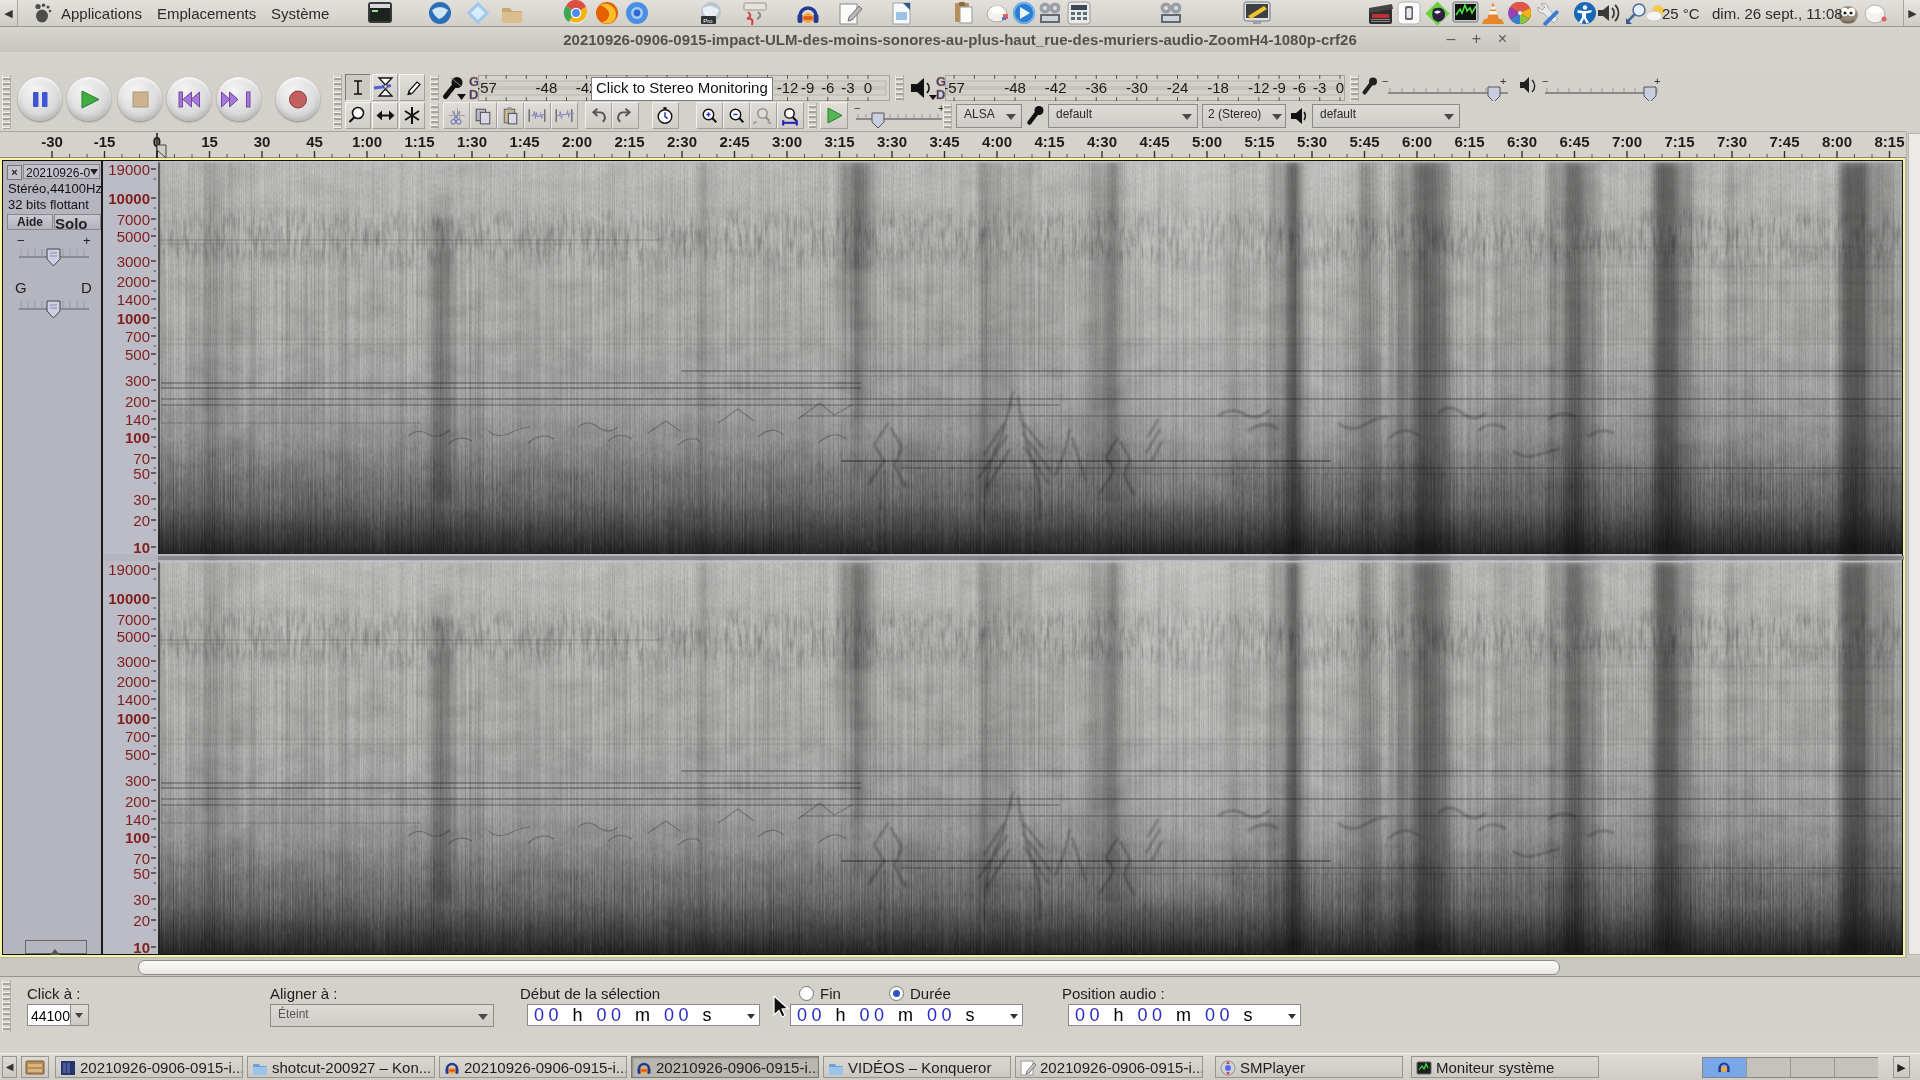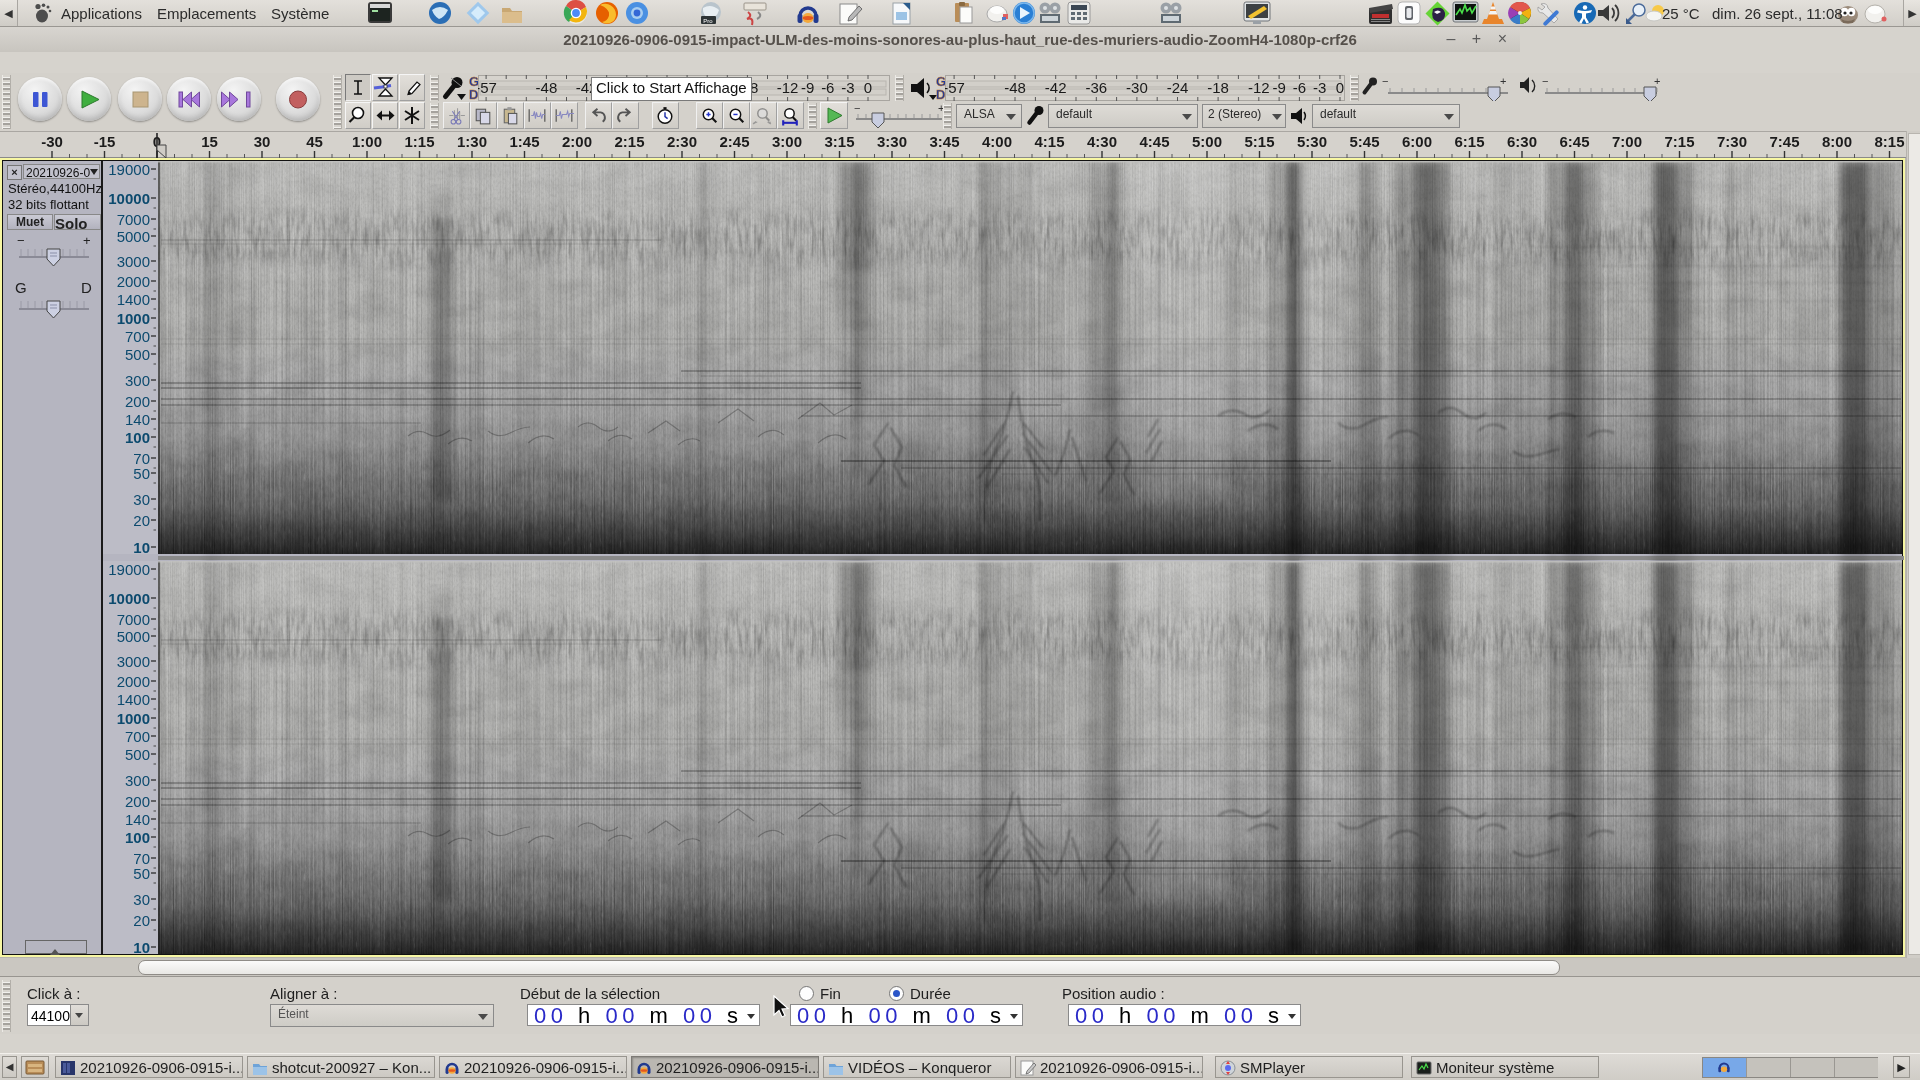--- a/index.html
+++ b/index.html
@@ -28,29 +28,29 @@
   .sqbtn{position:absolute;width:26px;height:27px;background:linear-gradient(#e2dfda,#d0cdc7);
     border:1px solid #a0a0a0;border-top-color:#f5f5f5;border-left-color:#f5f5f5;box-sizing:border-box;}
   .sqbtn.sel{background:#cdcac4;border-top-color:#7a7a7a;border-left-color:#7a7a7a;border-bottom-color:#f0f0f0;border-right-color:#f0f0f0;}
   
   #timeline{left:0;top:131px;width:1906px;height:27px;background:#d5d2cc;border-top:1px solid #aaa7a2;border-bottom:1px solid #8a8a8a;box-sizing:border-box;}
   
   #trackbg{left:0;top:158px;width:1906px;height:800px;background:#b9b6b0;}
   #ytrack{left:0;top:158px;width:1905px;height:799px;background:#f7f7a3;}
   #tframe{left:2px;top:160px;width:1901px;height:795px;background:#b5b5c0;border:1px solid #111;box-sizing:border-box;}
   .vrul{position:absolute;background:#bcbcc6;border-right:1px solid #8a8a8a;}
-  .flabel{position:absolute;right:8px;font-size:15px;color:#0c4a6e;transform:translateY(-50%);}
+  .flabel{position:absolute;right:8px;font-size:15px;color:#7f1d1d;transform:translateY(-50%);}
   .flabel.b{font-weight:bold;}
   #vscrollgutter{left:1906px;top:131px;width:14px;height:827px;background:#d0cdc7;border-left:1px solid #b5b2ac;}
   
   #hscroll{left:0;top:958px;width:1920px;height:18px;background:#cac7c1;}
   #hthumb{position:absolute;left:138px;top:2px;width:1420px;height:13px;background:linear-gradient(#fbfbfa,#e8e7e4);border:1px solid #8f8c87;border-radius:7px;}
   #seltb{left:0;top:976px;width:1920px;height:58px;background:#d4d1cb;border-top:1px solid #989590;box-sizing:border-box;}
   .lab{position:absolute;font-size:15px;color:#1e1e1e;}
-  .tfield{position:absolute;top:27px;height:22px;background:#fff;border:1px solid #8a8a8a;font-size:22px;color:#000;line-height:21px;white-space:nowrap;letter-spacing:4.5px;box-sizing:border-box;}
+  .tfield{position:absolute;top:27px;height:22px;background:#fff;border:1px solid #8a8a8a;font-size:18px;color:#000;line-height:21px;white-space:nowrap;letter-spacing:4.5px;box-sizing:border-box;}
   .tfield b{color:#2a2ac8;font-weight:normal;}
   #statusbar{left:0;top:1034px;width:1920px;height:19px;background:#d4d1cb;border-top:1px solid #a8a5a0;box-sizing:border-box;font-size:15px;color:#1e1e1e;padding:1px 0 0 8px;}
   
   #taskbar{left:0;top:1053px;width:1920px;height:27px;background:linear-gradient(#dedbd6,#cfccc6);border-top:1px solid #f2f0ec;}
   .wbtn{position:absolute;top:2px;height:22px;background:linear-gradient(#dbd8d3,#ccc9c3);border:1px solid #98958f;font-size:15px;color:#1e1e1e;white-space:nowrap;overflow:hidden;box-sizing:border-box;padding:2px 4px 0 24px;}
   .wbtn.press{background:#bab7b1;border-color:#7d7a75;box-shadow:inset 1px 1px 2px rgba(0,0,0,.25);}
   .wicon{position:absolute;left:4px;top:3px;width:16px;height:16px;}
   .dd{position:absolute;top:31px;height:24px;background:linear-gradient(#dedbd6,#ceccc6);border:1px solid #8a8a8a;box-sizing:border-box;font-size:12px;color:#2a2a2a;}
   .dd span{position:absolute;left:7px;top:2px;}
   .dd i{position:absolute;right:5px;top:9px;width:0;height:0;border:5px solid transparent;border-top:6px solid #4a4a4a;}
@@ -627,21 +627,21 @@
       </div>
     <svg class="abs" style="left:1288px;top:31px" width="20" height="24">
         <path d="M3 9 h5 l6 -5 v16 l-6 -5 h-5z" fill="#111"></path>
         <path d="M16 8 a7 7 0 0 1 0 8" stroke="#111" stroke-width="1.5" fill="none"></path>
       </svg>
     <div class="dd" style="left:1312px;width:148px">
         <span>default</span>
         <i></i>
       </div>
 
-    <div class="abs" style="left:591px;top:4px;height:21px;background:#fff;border:1px solid #7a7a7a;font-size:15px;color:#111;padding:1px 4px 0;white-space:nowrap">Click to Start Affichage</div>
+    <div class="abs" style="left:591px;top:4px;height:21px;background:#fff;border:1px solid #7a7a7a;font-size:15px;color:#111;padding:1px 4px 0;white-space:nowrap">Click to Stereo Monitoring</div>
   </div>
   <div class="abs" id="timeline">
       <svg class="abs" style="left:0;top:0" width="1906" height="27">
         <line x1="52.0" y1="19" x2="52.0" y2="26" stroke="#333" stroke-width="1.4"></line>
         <text x="52.0" y="15" font-size="15" font-weight="bold" fill="#1c1c1c" text-anchor="middle" font-family="Liberation Sans">-30</text>
         <line x1="69.5" y1="22" x2="69.5" y2="26" stroke="#555" stroke-width="1"></line>
         <line x1="87.0" y1="22" x2="87.0" y2="26" stroke="#555" stroke-width="1"></line>
         <line x1="104.5" y1="19" x2="104.5" y2="26" stroke="#333" stroke-width="1.4"></line>
         <text x="104.5" y="15" font-size="15" font-weight="bold" fill="#1c1c1c" text-anchor="middle" font-family="Liberation Sans">-15</text>
         <line x1="122.0" y1="22" x2="122.0" y2="26" stroke="#555" stroke-width="1"></line>
@@ -787,21 +787,21 @@
   <div class="abs" id="trackbg"></div>
   <div class="abs" id="ytrack"></div>
   <div class="abs" id="tframe">
 
     <div class="abs" style="left:0;top:0;width:98px;height:793px;background:#b5b5c0"></div>
     <div class="abs" style="left:98px;top:0;width:2px;height:793px;background:#1a1a1a"></div>
     <div class="abs" style="left:4px;top:4px;width:13px;height:13px;border:1px solid #777;background:#c2c2cc;text-align:center;line-height:12px;font-size:11px;font-weight:bold;color:#222">×</div>
     <div class="abs" style="left:20px;top:3px;width:77px;height:15px;border:1px solid #888;background:#c2c2cc;font-size:12px;color:#111;padding:1px 0 0 2px;box-sizing:border-box">20210926-0<span style="position:absolute;right:1px;top:4px;width:0;height:0;border:4px solid transparent;border-top:6px solid #222"></span></div>
     <div class="abs" style="left:5px;top:20px;font-size:13px;color:#111">Stéréo,44100Hz</div>
     <div class="abs" style="left:5px;top:36px;font-size:13px;color:#111">32 bits flottant</div>
-    <div class="abs" style="left:4px;top:53px;width:44px;height:14px;border:1px solid #888;background:linear-gradient(#cacad4,#b2b2be);font-size:12px;font-weight:bold;color:#222;text-align:center">Muet</div>
+    <div class="abs" style="left:4px;top:53px;width:44px;height:14px;border:1px solid #888;background:linear-gradient(#cacad4,#b2b2be);font-size:12px;font-weight:bold;color:#222;text-align:center">Aide</div>
     <div class="abs" style="left:51px;top:53px;width:45px;height:14px;border:1px solid #888;background:linear-gradient(#cacad4,#b2b2be);font-size:15px;font-weight:bold;color:#222;text-align:left">Solo</div>
     <svg class="abs" style="left:0;top:70px" width="98" height="130">
       <text x="14" y="14" font-size="13" fill="#222">−</text>
         <text x="80" y="14" font-size="13" fill="#222">+</text>
       <line x1="16" y1="26" x2="86" y2="26" stroke="#8a8a96" stroke-width="2"></line>
       <g stroke="#9a9aa6">
           <line x1="18" y1="18" x2="18" y2="25" stroke-width="1"></line>
           <line x1="25" y1="18" x2="25" y2="25" stroke-width="1"></line>
           <line x1="32" y1="18" x2="32" y2="25" stroke-width="1"></line>
           <line x1="39" y1="18" x2="39" y2="25" stroke-width="1"></line>

